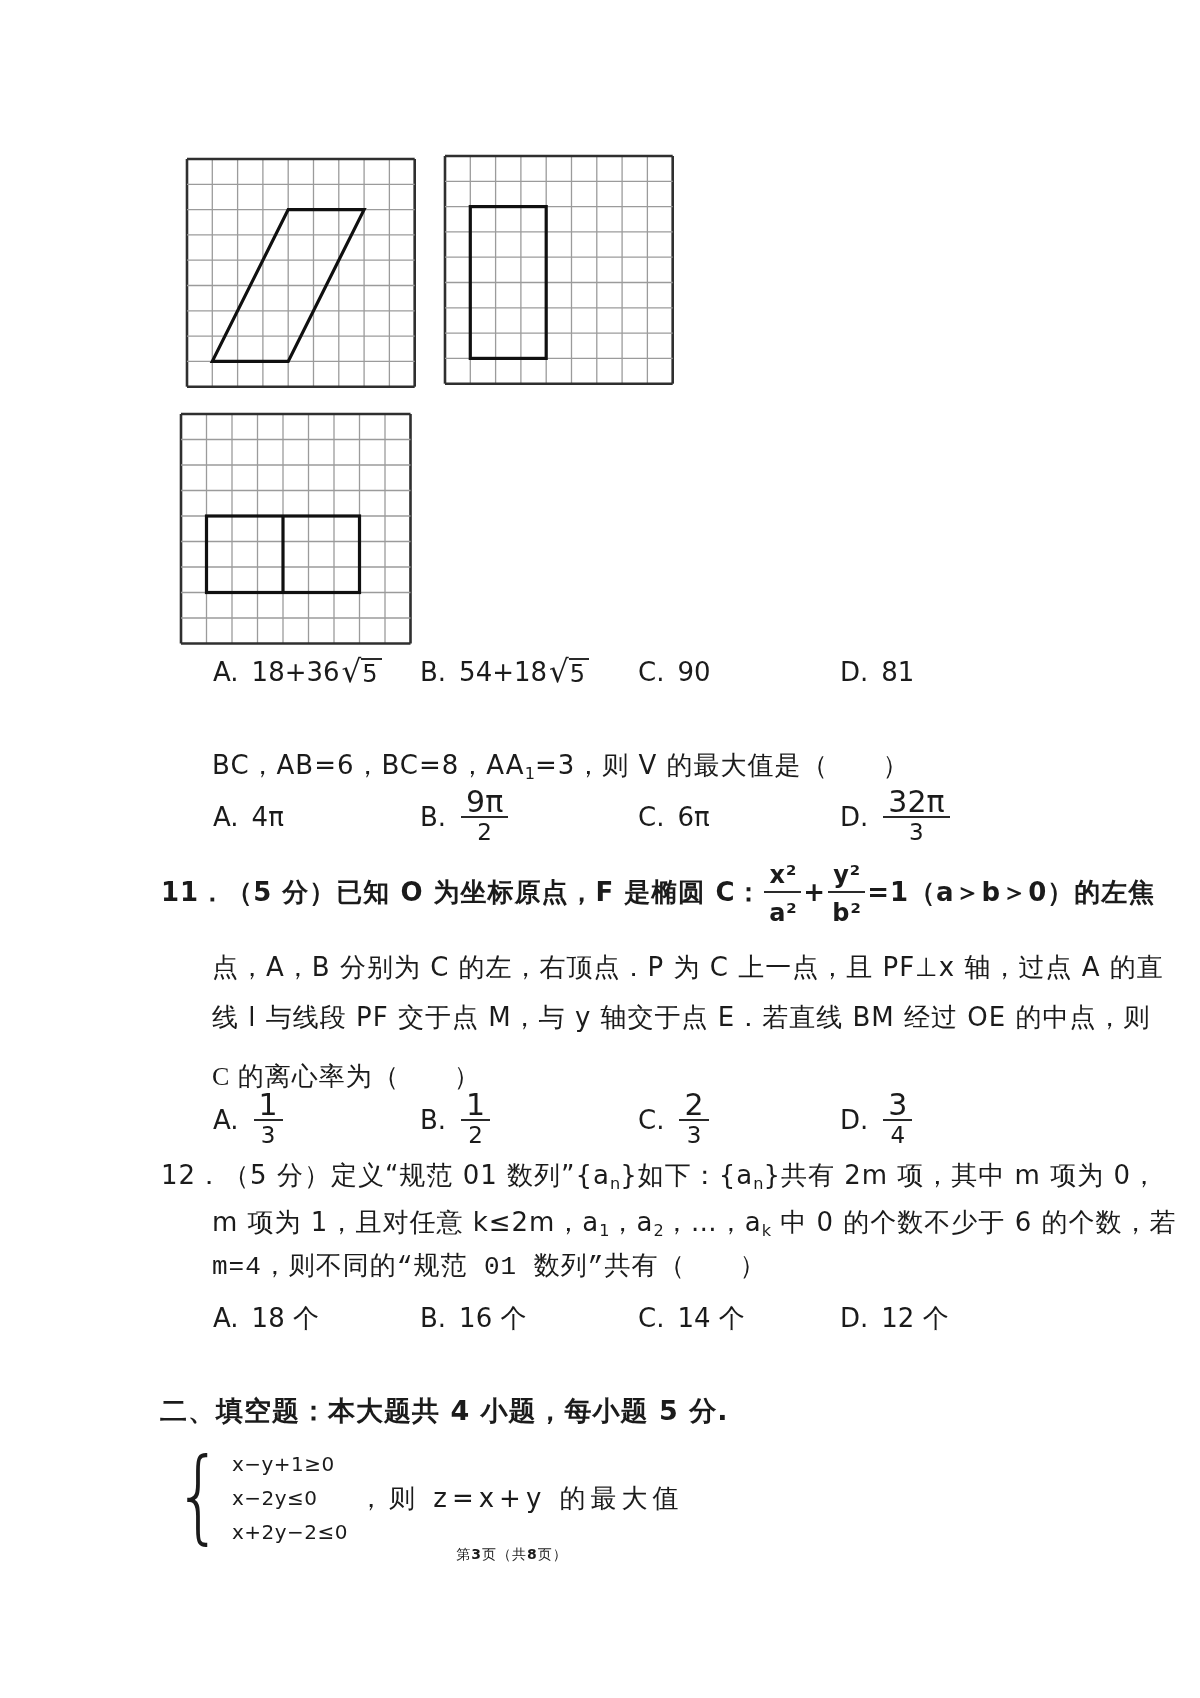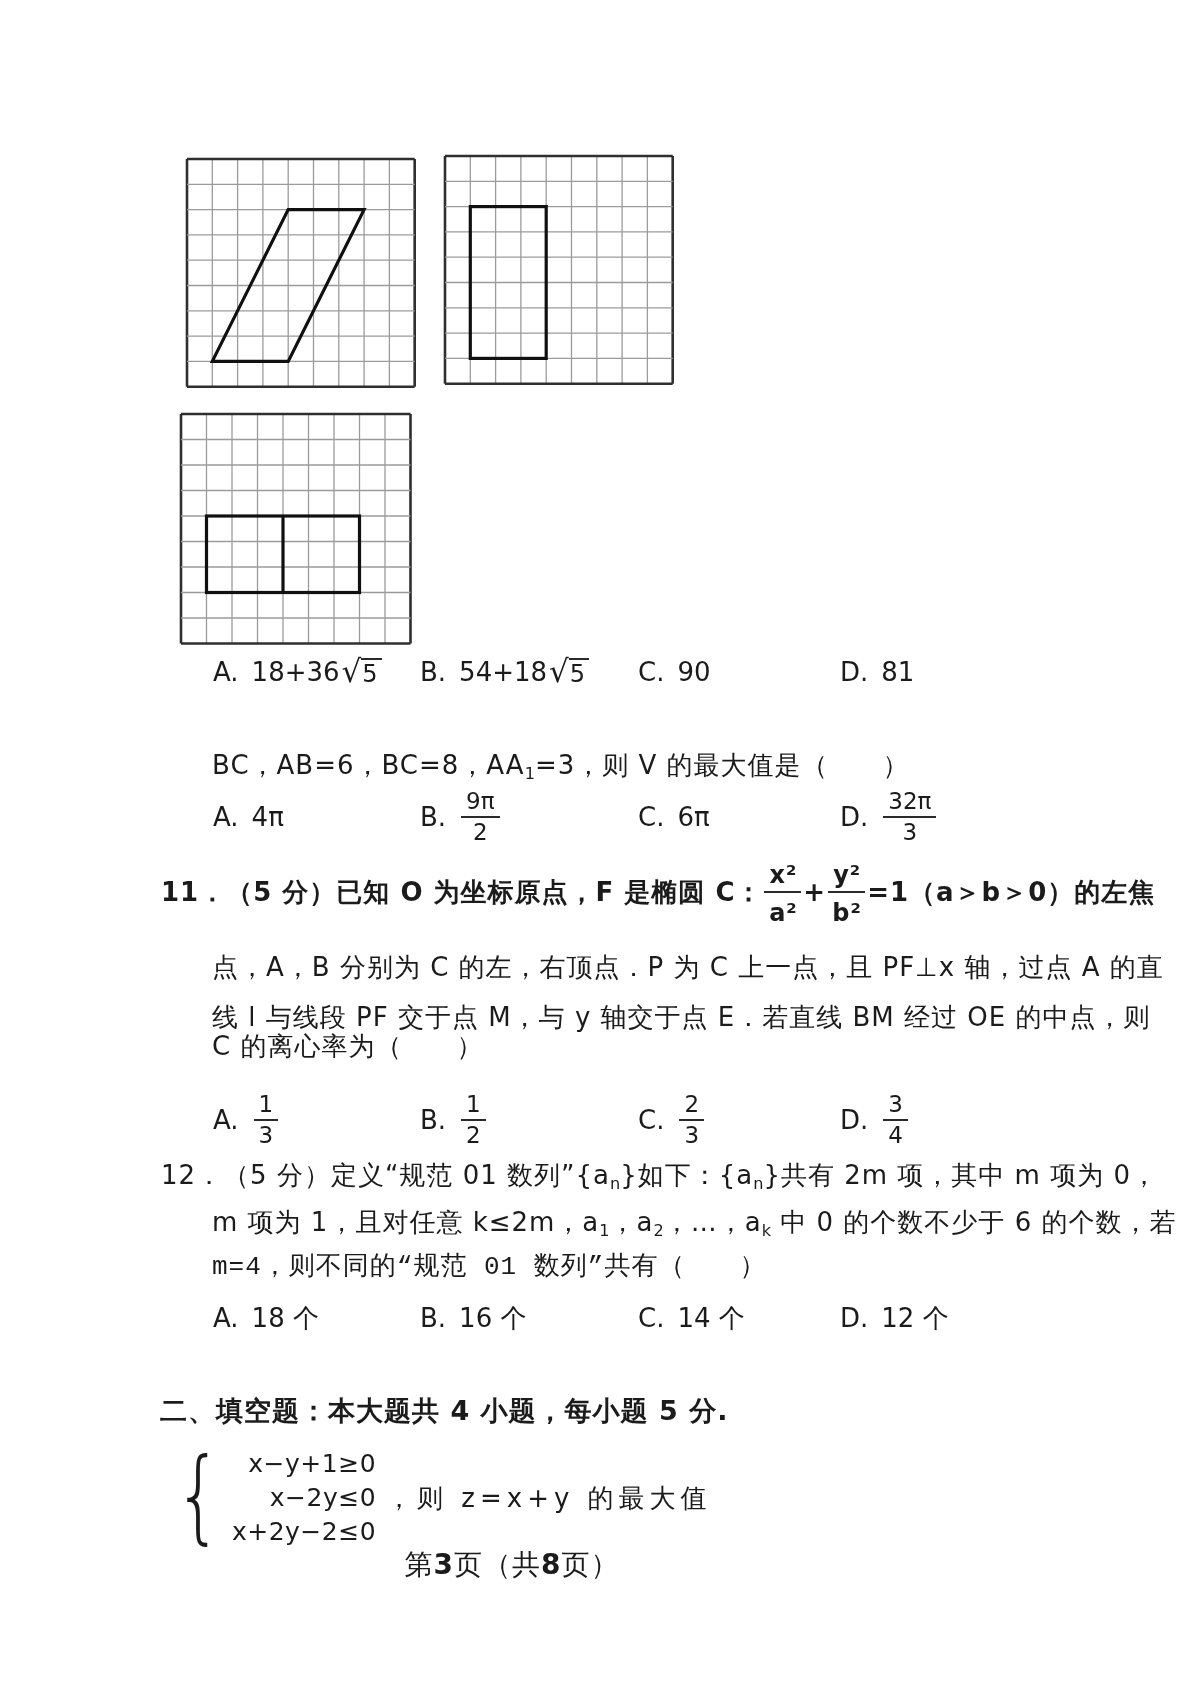--- a/index.html
+++ b/index.html
@@ -20,39 +20,39 @@
        font-size:26px;white-space:nowrap;}
   .letter{margin-right:13px;}
   sub{font-size:0.62em;vertical-align:-0.28em;letter-spacing:0;}
   sup{font-size:0.62em;vertical-align:0.55em;letter-spacing:0;}
   b{font-weight:bold;}
   .tofu{display:inline-block;width:13px;height:18px;border:1.6px solid #3a3a3a;
         margin:0 3px 0 2px;vertical-align:-2px;box-sizing:border-box;}
   
   .vfrac{display:inline-flex;flex-direction:column;align-items:center;
          vertical-align:middle;margin:0 2px;}
-  .vnum{font-size:23px;line-height:25px;padding:0 5px 2px;text-align:center;
+  .vnum{font-size:30px;line-height:25px;padding:0 5px 2px;text-align:center;
         border-bottom:2px solid #2a2a2a;}
   .vden{font-size:23px;line-height:25px;padding-top:2px;text-align:center;}
   .bigfrac .vnum,.bigfrac .vden{font-size:24px;line-height:27px;}
   
   .sqrt{display:inline-flex;align-items:flex-start;margin-left:2px;}
   .rad{font-size:31px;line-height:30px;}
   .radicand{border-top:2.2px solid #2a2a2a;font-size:24px;line-height:27px;
             padding:1px 4px 0 1px;margin-top:2px;}
   
   .brace{font-size:102px;font-weight:100;line-height:100px;
          transform:scaleX(.75);margin:0 0 6px 6px;}
-  .cons{display:flex;flex-direction:column;gap:4px;font-size:25px;
-        line-height:30px;letter-spacing:.5px;text-align:right;}
+  .cons{display:flex;flex-direction:column;gap:4px;font-size:20px;
+        line-height:30px;letter-spacing:.5px;}
   .q13-pre{letter-spacing:6.5px;}
   .q13-post{letter-spacing:5px;margin-left:10px;}
   .heading{font-weight:bold;font-size:27px;}
   .footer{position:absolute;left:0;width:1024px;text-align:center;
-          font-size:28px;letter-spacing:1px;}
+          font-size:14px;letter-spacing:1px;}
 </style>
 </head>
 <body>
 
 <div class="page">
 
   <svg class="fig" width="233.70000000000002" height="233.70000000000002" viewBox="-3 -3 233.70000000000002 233.70000000000002" style="left: 184px; top: 156px;">
       <line x1="0" y1="0" x2="0" y2="227.70000000000002" stroke="#2f2f2f" stroke-width="2.6"></line>
       <line x1="25.3" y1="0" x2="25.3" y2="227.70000000000002" stroke="#9b9b9b" stroke-width="1.3"></line>
       <line x1="50.6" y1="0" x2="50.6" y2="227.70000000000002" stroke="#9b9b9b" stroke-width="1.3"></line>
@@ -184,21 +184,21 @@
       </span>
     <span>+</span>
     <span class="vfrac bigfrac">
         <span class="vnum"><span>y</span><sup>2</sup></span>
         <span class="vden"><span>b</span><sup>2</sup></span>
       </span>
     <span>=1（a＞b＞0）的左焦</span>
   </div>
   <div class="line" style="left:212px;top:952px;">点，A，B 分别为 C 的左，右顶点．P 为 C 上一点，且 PF⊥x 轴，过点 A 的直</div>
   <div class="line" style="left:212px;top:1002px;">线 l 与线段 PF 交于点 M，与 y 轴交于点 E．若直线 BM 经过 OE 的中点，则</div>
-  <div class="line" style="left:212px;top:1031px;">C 的离心率为（　　）</div>
+  <div class="line" style="left:212px;top:1062px;font-family:Liberation Serif, serif;">C 的离心率为（　　）</div>
   <div class="opt-row" style="top:1094px;height:52px;">
     <div class="opt" style="left:213px;">
       <span class="letter">A.</span>
         <span class="vfrac">
           <span class="vnum">1</span>
           <span class="vden">3</span>
         </span>
     </div>
     <div class="opt" style="left:420px;">
       <span class="letter">B.</span>

